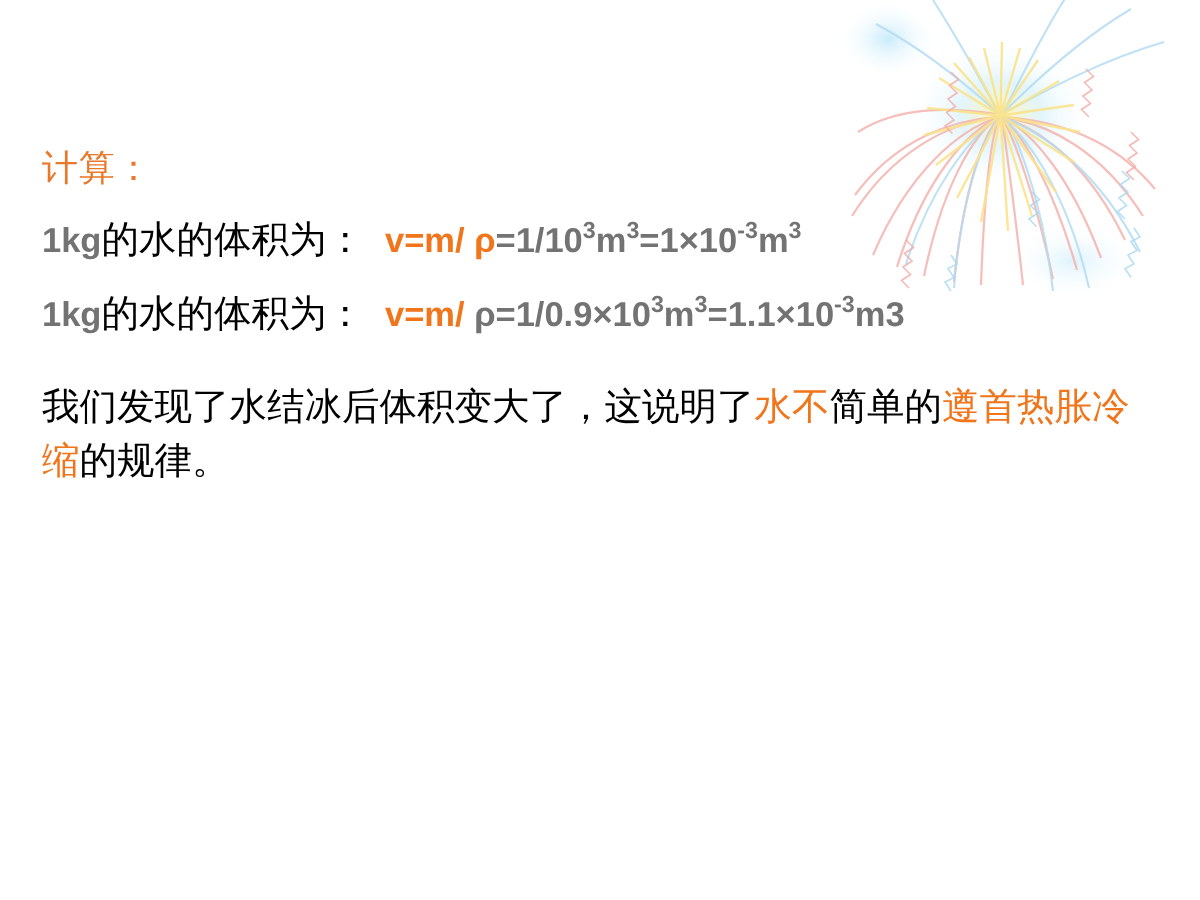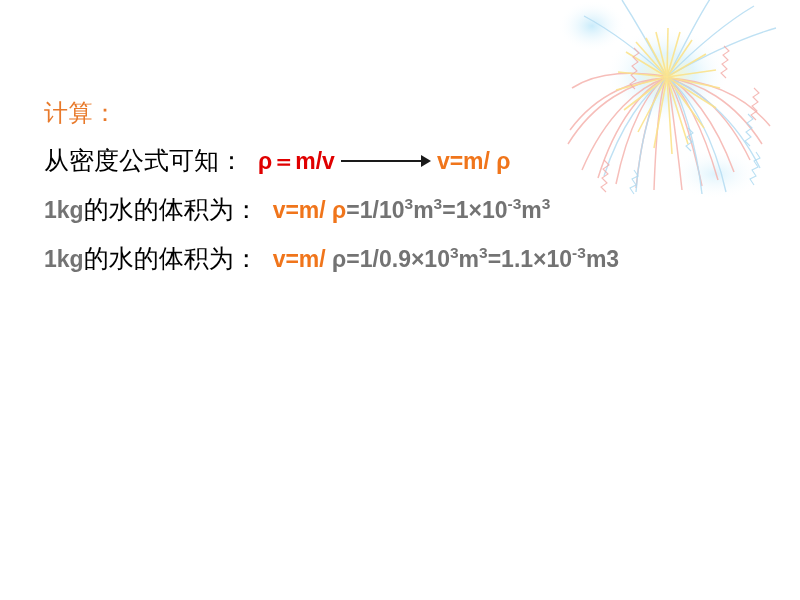--- a/index.html
+++ b/index.html
@@ -22,21 +22,21 @@
     left: 548px;
     top: -8px;
     width: 260px;
     height: 210px;
     pointer-events: none;
   }
 
   
   #content {
     position: absolute;
-    left: 44px;
+    left: 28px;
     top: 96px;
     width: 744px;
   }
 
   .line {
     margin: 0;
     padding: 0;
   }
 
   .heading {
@@ -209,27 +209,27 @@
     <ellipse cx="119" cy="84" rx="62" ry="50" fill="url(#glowC)"></ellipse>
     <ellipse cx="44" cy="34" rx="34" ry="26" fill="url(#glowL)"></ellipse>
     <ellipse cx="168" cy="182" rx="46" ry="26" fill="url(#glowB)"></ellipse>
     <use href="#burst"></use>
   </svg>
 
   <div id="content">
 
     <p class="line heading"><span>计算：</span></p>
 
-    <p class="line body-line">
-      <span>从密度公式可知：</span><span class="gap-sm"></span><span class="sans-b red">ρ＝m/v</span><span class="arrow"><span class="shaft"></span><span class="head"></span></span><span class="sans-b orange">v=m/ ρ</span>
-    </p>
 
     <p class="line body-line">
       <span class="sans-b black">1kg</span><span>的水的体积为：</span><span class="gap-sm"></span><span class="sans-b orange">v=m/ ρ</span><span class="sans-b black">=1/10</span><span class="sans-b black sup">3</span><span class="sans-b black">m</span><span class="sans-b black sup">3</span><span class="sans-b black">=1×10</span><span class="sans-b black sup">-3</span><span class="sans-b black">m</span><span class="sans-b black sup">3</span>
     </p>
 
     <p class="line body-line wrap">
       <span class="sans-b black">1kg</span><span>的水的体积为：</span><span class="gap-sm"></span><span class="sans-b orange">v=m/ </span><span class="sans-b black">ρ</span><span class="sans-b black">=1/0.9×10</span><span class="sans-b black sup">3</span><span class="sans-b black">m</span><span class="sans-b black sup">3</span><span class="sans-b black">=1.1×10</span><span class="sans-b black sup">-3</span><span class="sans-b black">m3</span>
     </p>
 
+    <p class="para">
+      <span>我们发现了水结冰后体积变大了，这说明了</span><span class="orange">水不</span><span>简单的</span><span class="orange">遵首热胀冷缩</span><span>的规律。</span>
+    </p>
 
   </div>
 </div>
 
 </body></html>

